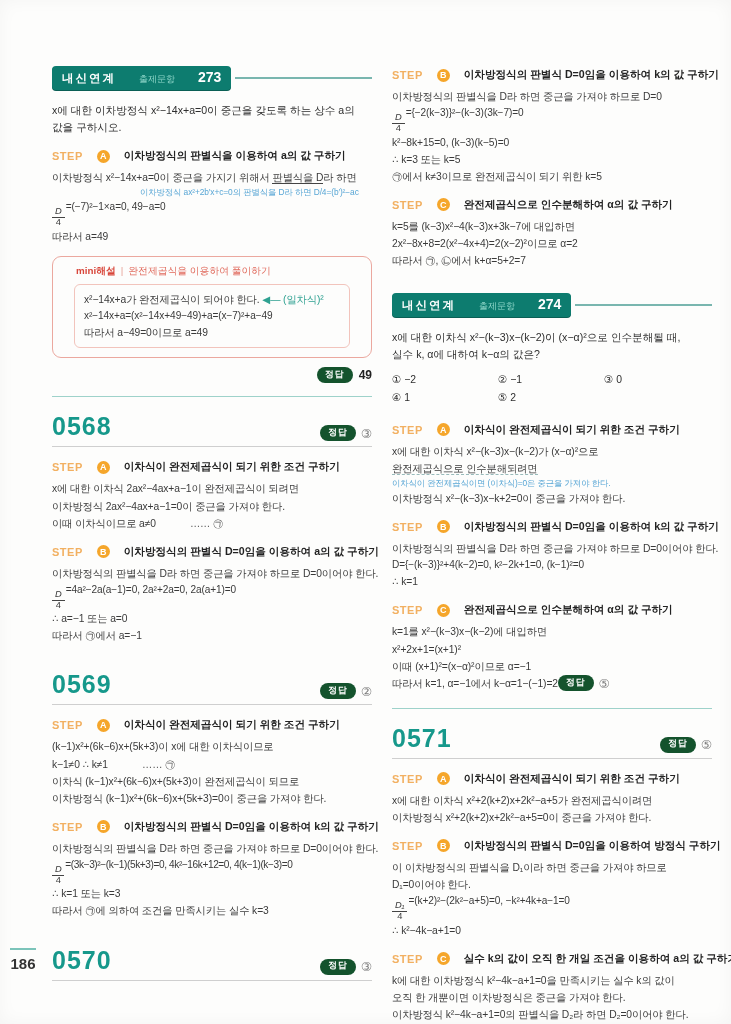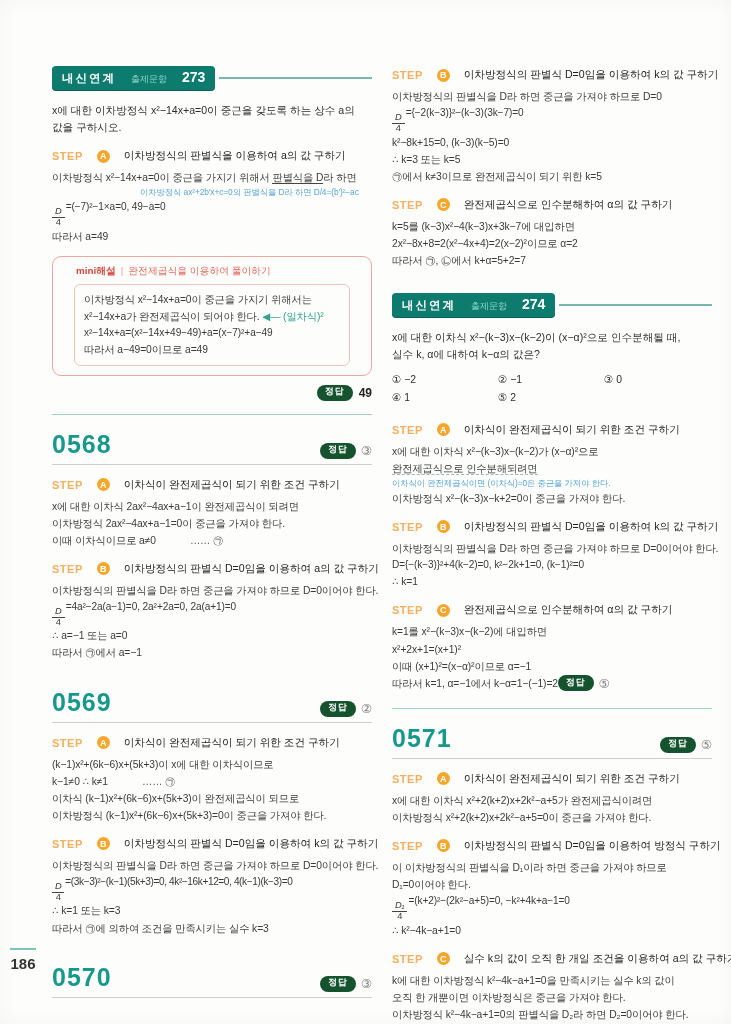--- a/index.html
+++ b/index.html
@@ -10,21 +10,21 @@
     background:#fdfdfc; overflow:hidden;
     box-shadow:inset 0 0 18px rgba(0,0,0,0.04);
     padding:66px 20px 0 52px;
   }
   .cols { display:flex; gap:20px; }
   .col { width:320px; flex:0 0 320px; }
 
   
   .tag-row { display:flex; align-items:center; margin-bottom:12px; }
   .exam-tag {
-    display:inline-flex; align-items:baseline; gap:15px;
+    display:inline-flex; align-items:baseline; gap:23px;
     background:#0d7c6f; color:#fff; border-radius:4px;
     padding:3px 10px 4px; box-shadow:0 1px 0 #0a5f55;
     white-space:nowrap;
   }
   .exam-tag .brand { font-weight:bold; font-size:11.5px; letter-spacing:2px; }
   .exam-tag .sub { color:#8fd6c9; font-size:9px; }
   .exam-tag .tagnum { font-weight:bold; font-size:14px; }
   .tag-line { flex:1; height:2px; background:#0d7c6f; opacity:.55; margin-left:4px; }
 
   .q { font-size:10.6px; color:#2e2e2e; line-height:1.62; }
@@ -32,21 +32,21 @@
   .choices span { width:106px; font-size:10.4px; color:#2e2e2e; line-height:1.7; }
 
   
   .step-head { display:flex; align-items:center; gap:14px; margin:13px 0 6px; }
   .step-word { color:#f2b061; font-weight:bold; font-size:11px; letter-spacing:.5px; }
   .step-letter {
     width:13px; height:13px; border-radius:50%; background:#f5a62b; color:#fff;
     font-size:9px; font-weight:bold; display:inline-flex; align-items:center;
     justify-content:center; flex:0 0 13px;
   }
-  .step-title { font-weight:normal; color:#222; font-size:10.6px; white-space:nowrap; }
+  .step-title { font-weight:bold; color:#222; font-size:10.6px; white-space:nowrap; }
 
   .b { font-size:10.3px; color:#3a3a3a; line-height:1.66; white-space:nowrap; letter-spacing:-.1px; }
   .mathline { font-size:10.1px; }
   .ref { margin-left:34px; color:#555; }
   .u { border-bottom:1px solid #444; }
   .udash { border-bottom:1px dashed #9bb; }
   .note { color:#58a6d5; font-size:8.4px; line-height:1.5; white-space:nowrap; letter-spacing:-.1px; }
   .note.indent { margin-left:88px; }
   .tealtxt { color:#2fa191; }
 
@@ -111,21 +111,20 @@
               <span class="fn">D</span>
               <span class="fd">4</span>
             </span><span>=(−7)²−1×a=0, 49−a=0</span></p>
         <p class="b">따라서 a=49</p>
 
         <div class="mini-box">
           <div class="mini-head">
             <span class="mlabel">mini해설</span><span class="msep">|</span><span class="mtitle">완전제곱식을 이용하여 풀이하기</span>
           </div>
           <div class="mini-inner">
-            <p class="b">이차방정식 x²−14x+a=0이 중근을 가지기 위해서는</p>
             <p class="b"><span>x²−14x+a가 완전제곱식이 되어야 한다.</span> <span class="tealtxt">◀— (일차식)²</span></p>
             <p class="b mathline">x²−14x+a=(x²−14x+49−49)+a=(x−7)²+a−49</p>
             <p class="b">따라서 a−49=0이므로 a=49</p>
           </div>
         </div>
 
         <div class="ans-row">
           <span class="ans-pill">정답</span>
           <span class="ans-big">49</span>
         </div>

